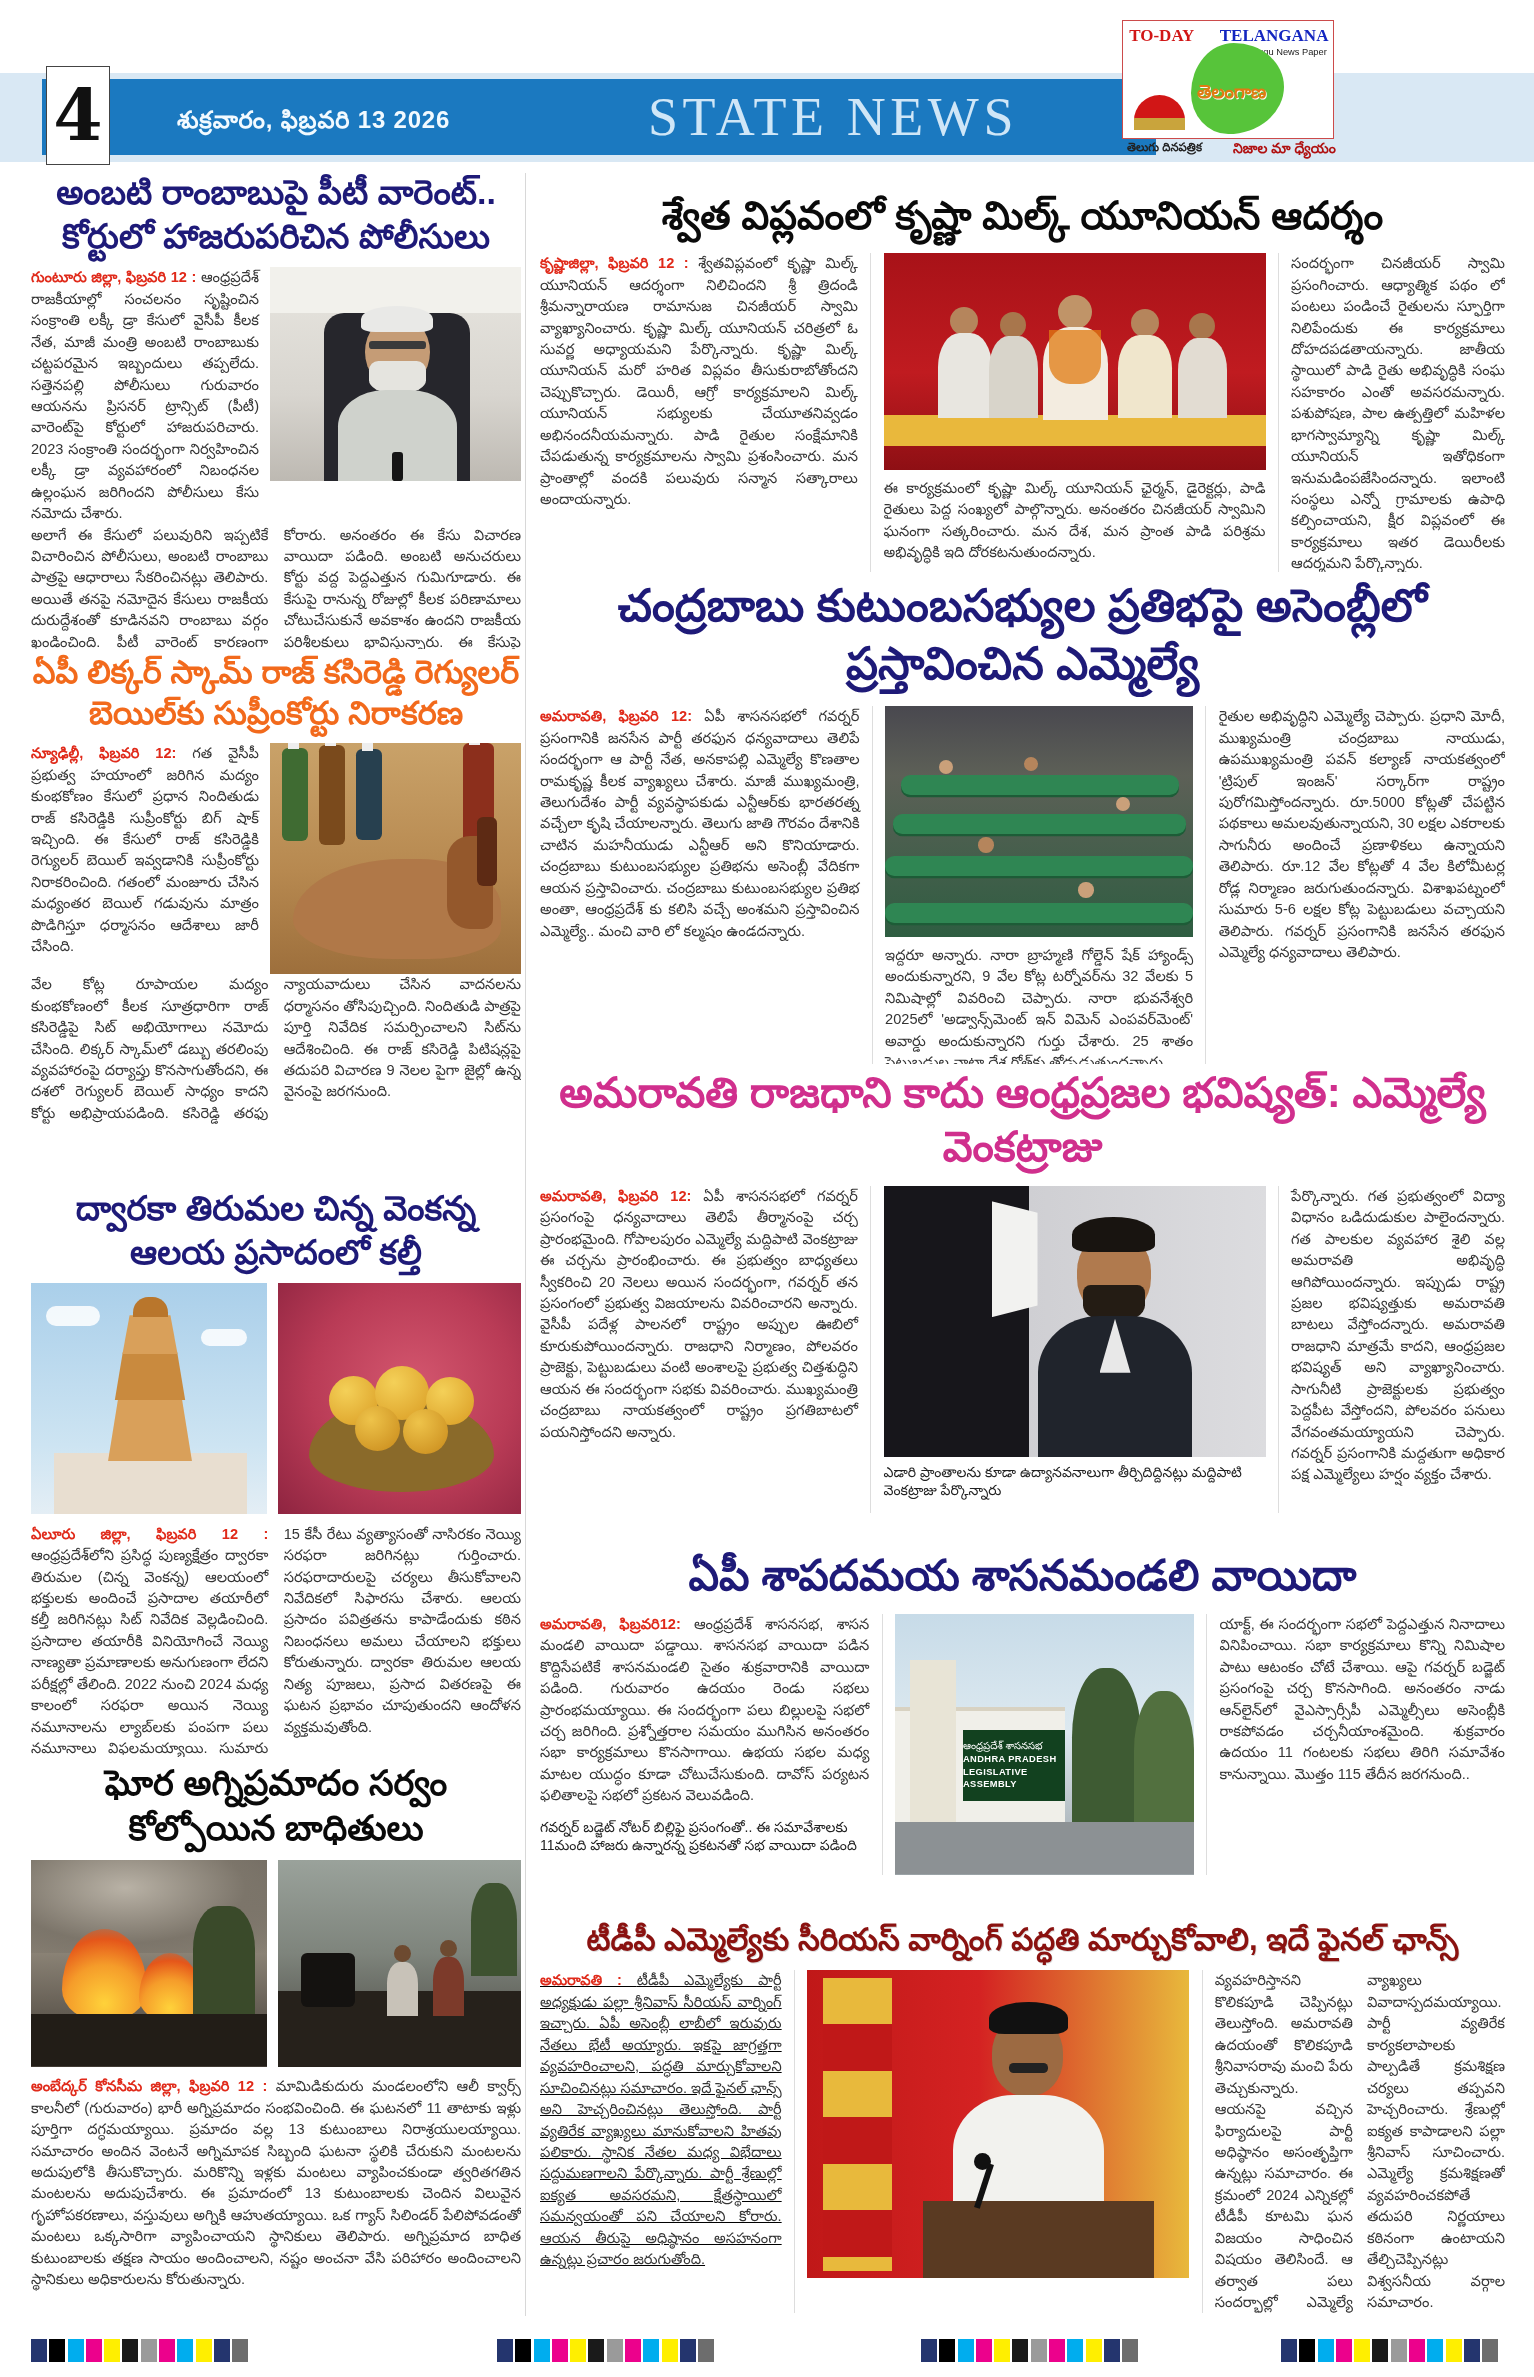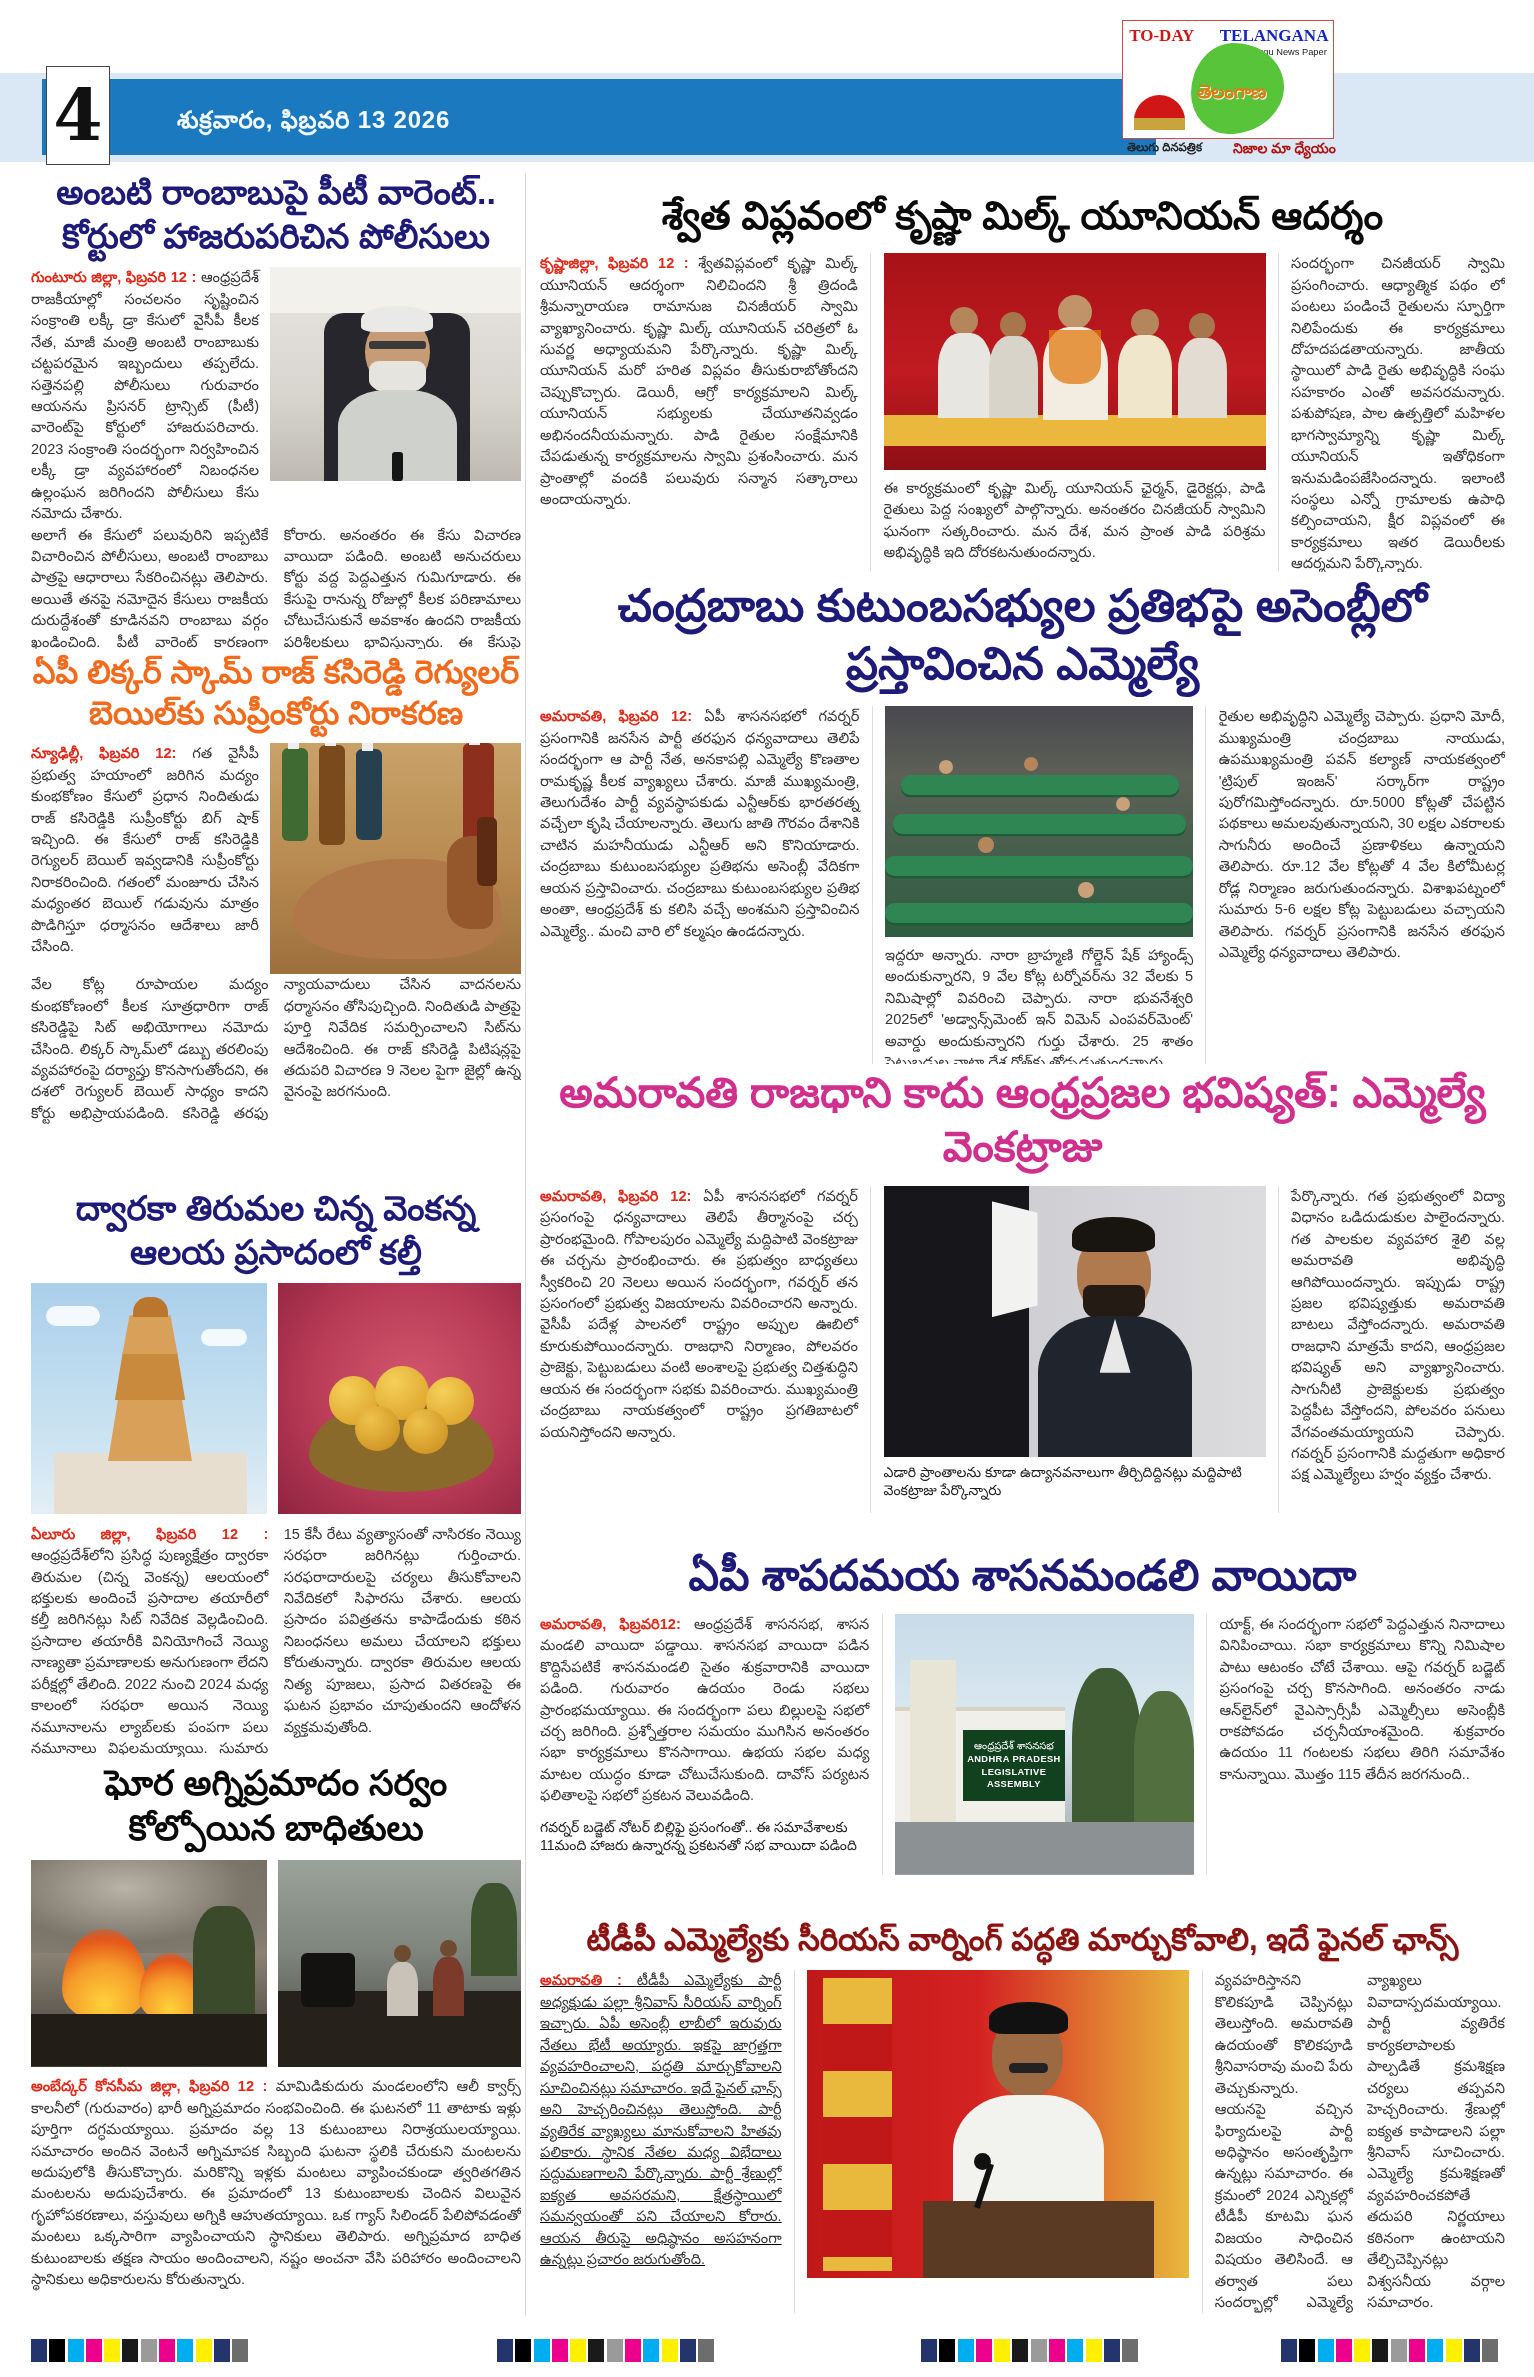--- a/index.html
+++ b/index.html
@@ -59,40 +59,41 @@
   .ph-venk{background:linear-gradient(90deg,#17161b 0%,#17161b 38%,#cfcfd3 38%,#dcdcdf 100%);}
   
   .ph-gate{background:linear-gradient(180deg,#c7dbe8 0%,#dde9f0 45%,#9aa2a6 100%);}
   
   .ph-fire{background:linear-gradient(180deg,#6d675e 0%,#8a8275 45%,#403a33 100%);}
   
   .ph-tdp{background:linear-gradient(90deg,#c01818 0%,#d42222 45%,#e8b93c 100%);}
   .flame{position:absolute;background:radial-gradient(circle at 50% 80%,#ffd23a 0%,#f59c2a 45%,#e5561a 75%,transparent 100%);border-radius:50% 50% 50% 50%/65% 65% 35% 35%;}
   .person-head{position:absolute;border-radius:50%;}
   .person-body{position:absolute;border-radius:40% 40% 0 0;}
-  .sign{position:absolute;background:#12411f;color:#fff;text-align:center;display:flex;flex-direction:column;justify-content:center;gap:1.5px;}
+  .sign{position:absolute;background:#12411f;color:#fff;text-align:left;display:flex;flex-direction:column;justify-content:center;gap:1.5px;}
   .sign .t{font-size:10px;line-height:1.2;}
   .sign .e{font-size:9.3px;font-weight:bold;line-height:1.25;letter-spacing:0.4px;}
   .seatrow{position:absolute;height:20px;border-radius:9.3px;background:#2f8653;box-shadow:0 2.3px 0 #1d5c37;}
   .bottlecap{position:absolute;width:10.8px;height:7.7px;background:#eee;top:-6.2px;left:6.2px;}
   
   .bars{position:absolute;top:2337px;height:26px;display:flex;align-items:center;}
   .sq{display:inline-block;width:16px;height:23px;margin-right:2.3px;}
 </style>
 </head>
 <body>
 
 <div class="page">
 
   <div class="band"></div>
   <div class="hbar"></div>
   <div class="pagenum-box">
     <span class="pagenum">4</span>
   </div>
   <div class="hdate">శుక్రవారం, ఫిబ్రవరి 13  2026</div>
+  <div class="state-news">STATE NEWS</div>
 
   <div class="logo-box">
     <span class="logo-today">TO-DAY</span>
     <span class="logo-telangana">TELANGANA</span>
     <span class="logo-sub">Telugu News Paper</span>
     <span class="logo-map"></span>
     <span class="logo-dome"></span>
     <span class="logo-tg">తెలంగాణ</span>
   </div>
   <div class="logo-tag1">తెలుగు దినపత్రిక</div>

